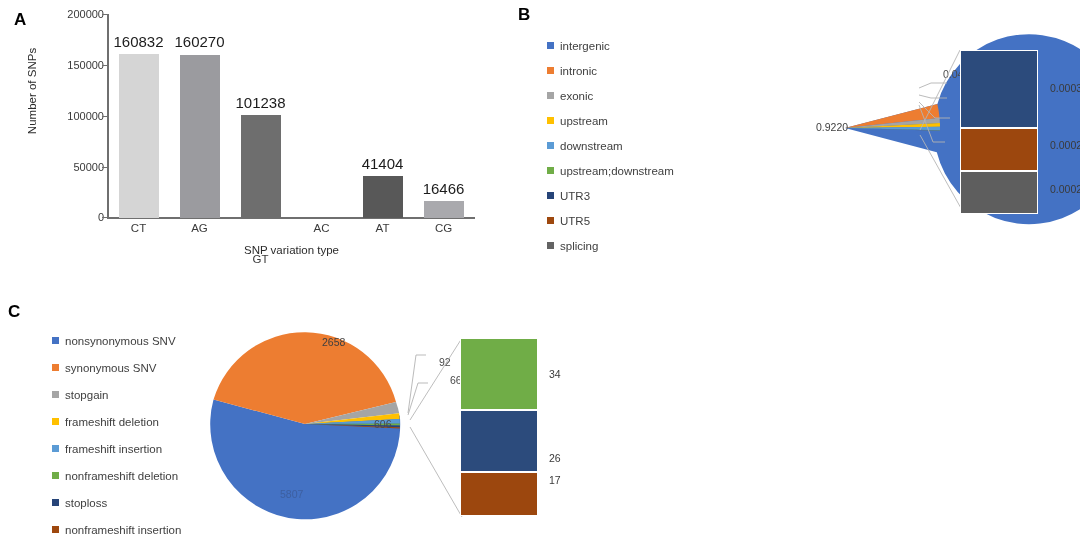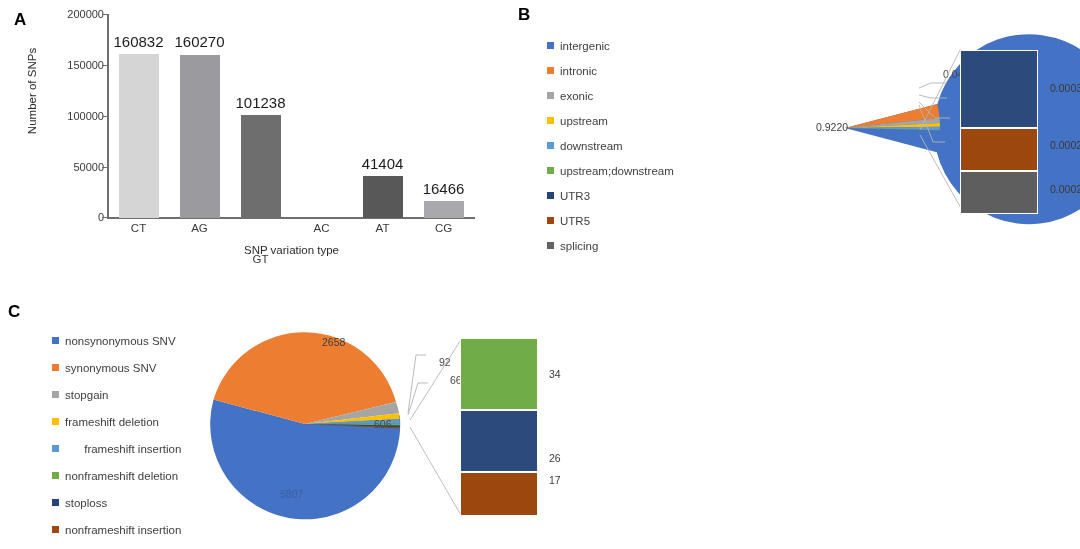--- a/index.html
+++ b/index.html
@@ -336,21 +336,21 @@
         <span class="legend-text">synonymous SNV</span>
       </div>
       <div class="legend-row" style="height:27px;">
         <span class="legend-swatch" style="background:#a5a5a5;"></span>
         <span class="legend-text">stopgain</span>
       </div>
       <div class="legend-row" style="height:27px;">
         <span class="legend-swatch" style="background:#ffc000;"></span>
         <span class="legend-text">frameshift deletion</span>
       </div>
-      <div class="legend-row" style="height:27px;justify-content:space-between;">
+      <div class="legend-row" style="height:27px;">
         <span class="legend-swatch" style="background:#5b9bd5;"></span>
         <span class="legend-text">frameshift insertion</span>
       </div>
       <div class="legend-row" style="height:27px;">
         <span class="legend-swatch" style="background:#70ad47;"></span>
         <span class="legend-text">nonframeshift deletion</span>
       </div>
       <div class="legend-row" style="height:27px;">
         <span class="legend-swatch" style="background:#264478;"></span>
         <span class="legend-text">stoploss</span>

